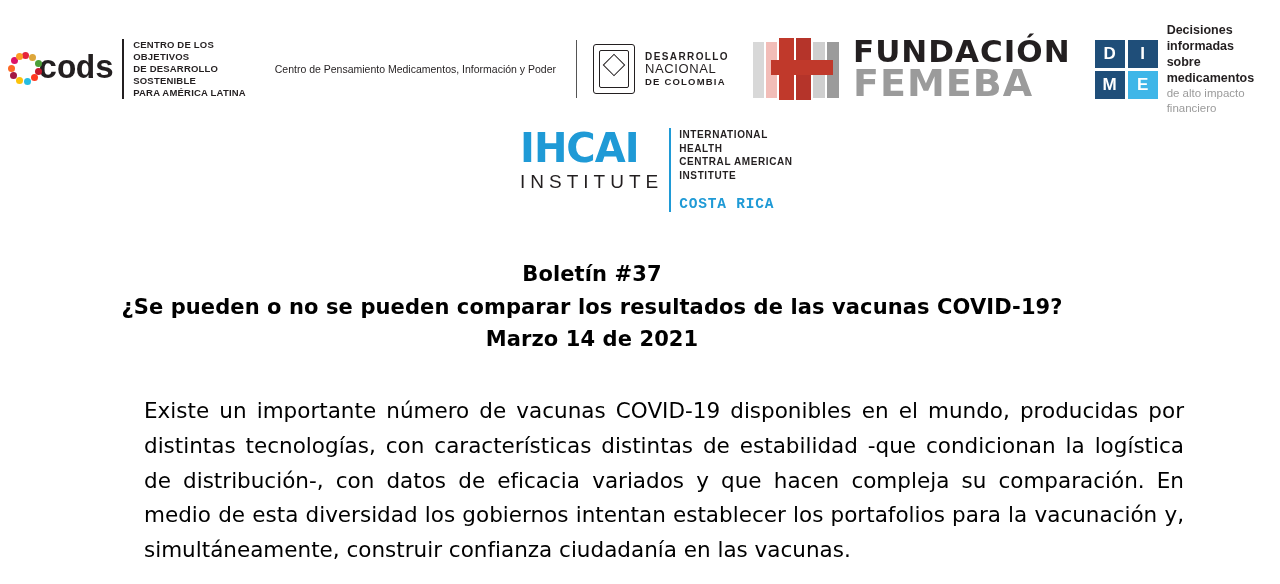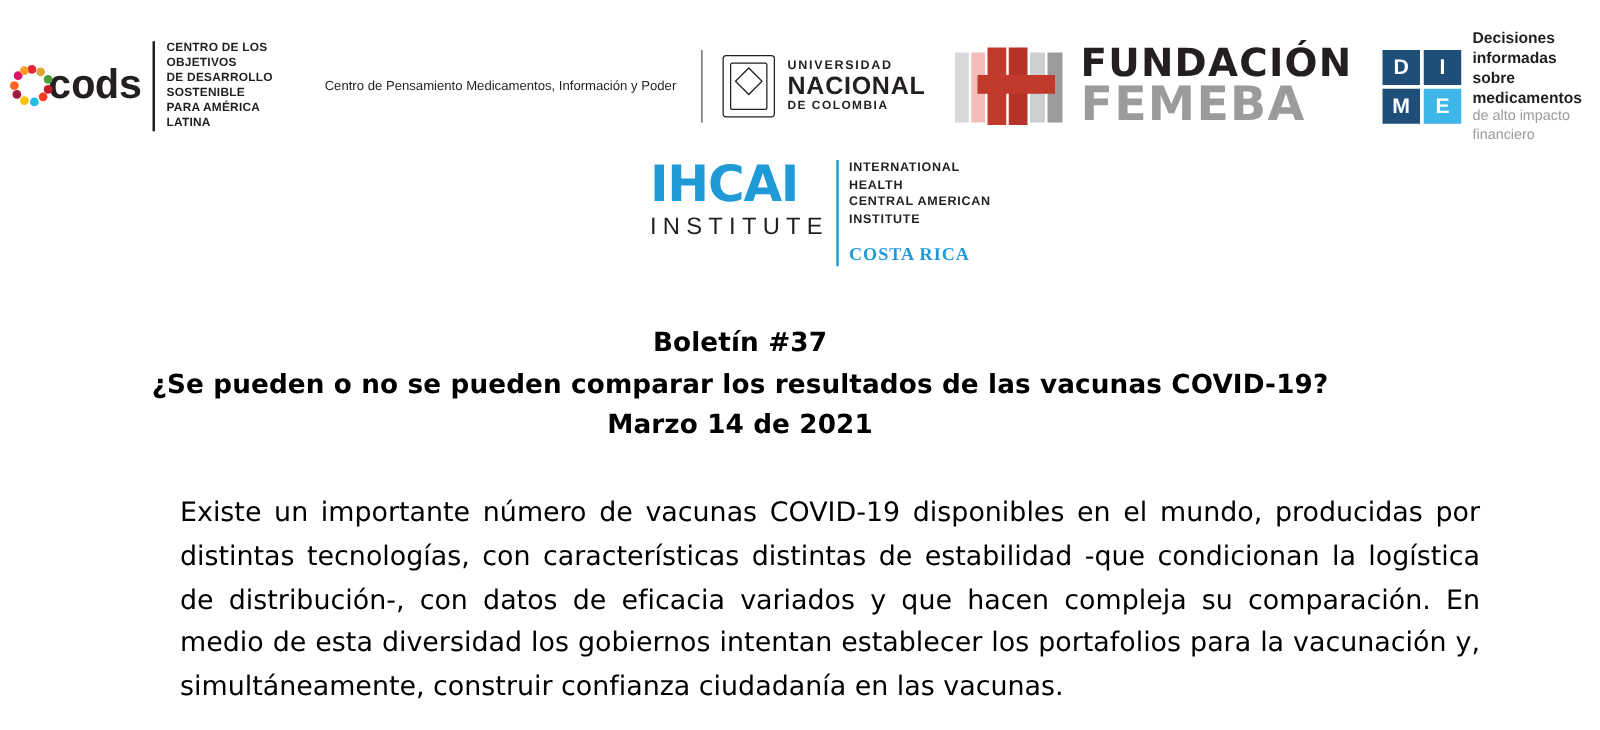--- a/index.html
+++ b/index.html
@@ -121,21 +121,21 @@
     width: 14px; height: 14px;
     border: 1.4px solid #231f20;
     transform: rotate(45deg);
   }
   .unal-text {
     margin-left: 10px;
     line-height: 1.12;
     color: #231f20;
   }
   .unal-l1 { font-size: 10px; letter-spacing: 1.4px; font-weight: bold; }
-  .unal-l2 { font-size: 20px; letter-spacing: 0.6px; font-weight: bold; }
+  .unal-l2 { font-size: 13px; letter-spacing: 0.6px; font-weight: normal; }
   .unal-l3 { font-size: 9.5px; letter-spacing: 1.2px; font-weight: bold; }
 
   
   .femeba {
     display: flex;
     align-items: center;
     margin-left: 24px;
   }
   .femeba-mark {
     position: relative;
@@ -227,21 +227,21 @@
   }
   .ihcai-lines {
     font-family: "Liberation Sans", sans-serif;
     font-size: 10px;
     font-weight: bold;
     letter-spacing: 0.6px;
     line-height: 1.35;
     color: #231f20;
   }
   .ihcai-cr {
-    font-family: Liberation Serif, serif;
+    font-family: Liberation Mono, monospace;
     font-size: 14.5px;
     font-weight: bold;
     letter-spacing: 0.8px;
     color: #1f9ad6;
     margin-top: 14px;
   }
 
   
   .title-block {
     position: absolute;
@@ -301,21 +301,21 @@
       </div>
     </div>
 
     <div class="cpmip">Centro de Pensamiento Medicamentos, Información y Poder</div>
 
     <div class="vrule"></div>
 
     <div class="unal">
       <div class="unal-shield"></div>
       <div class="unal-text">
-        <div class="unal-l1">UNIVERSIDAD</div>
+        <div class="unal-l1">DESARROLLO</div>
         <div class="unal-l2">NACIONAL</div>
         <div class="unal-l3">DE COLOMBIA</div>
       </div>
     </div>
 
     <div class="femeba">
       <div class="femeba-mark">
         <div class="fm-bar" style="left:0px;  top:6px;  width:11px; height:56px; background:#d8d8d8;"></div>
         <div class="fm-bar" style="left:13px; top:6px;  width:11px; height:56px; background:#f2bdb8;"></div>
         <div class="fm-bar" style="left:26px; top:2px;  width:15px; height:62px; background:#c0392b;"></div>

